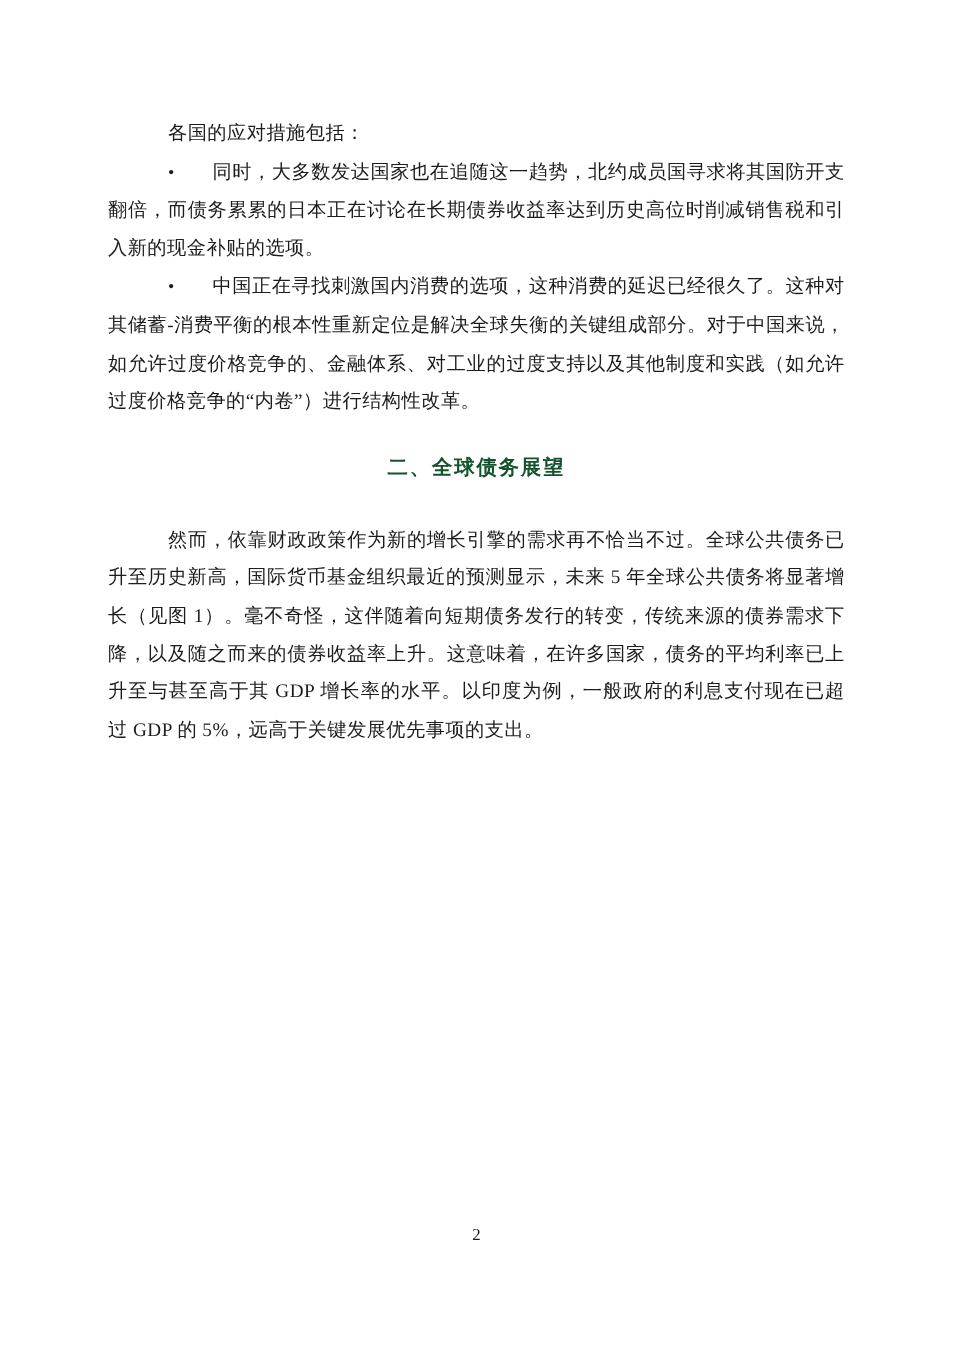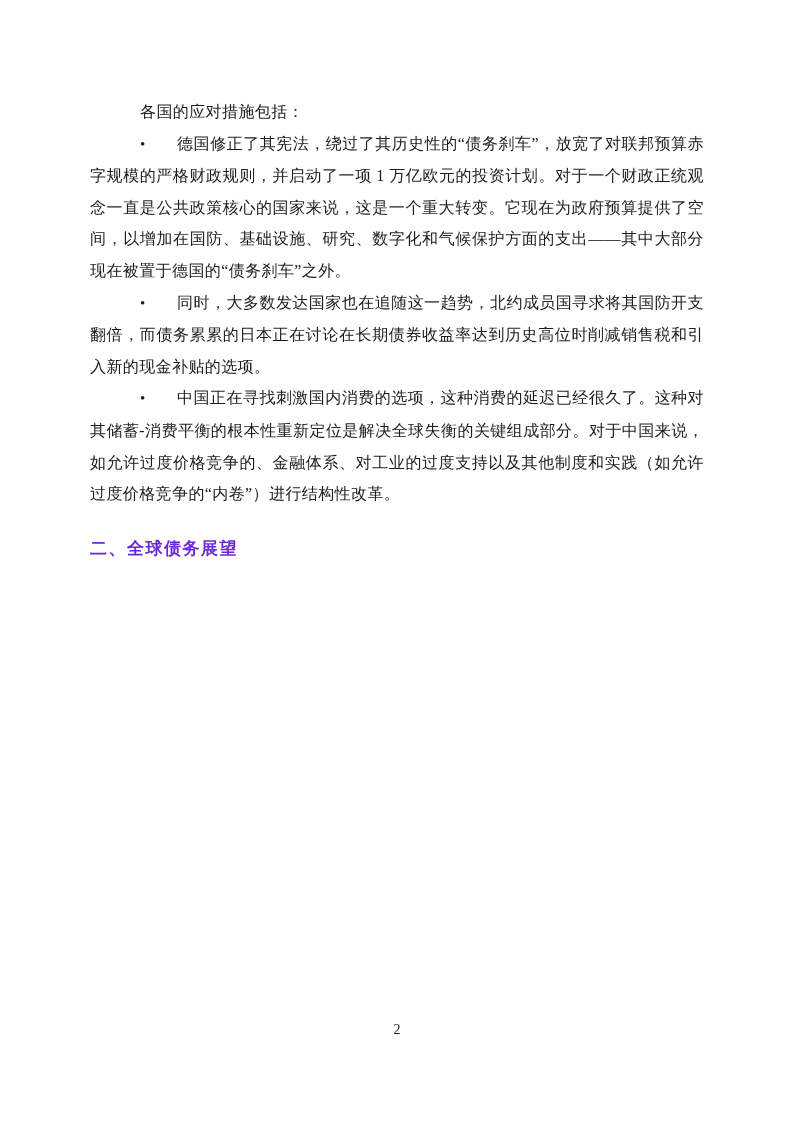--- a/index.html
+++ b/index.html
@@ -32,21 +32,22 @@
     display: inline-block;
     width: 37px;
     text-indent: 0;
     font-size: 15px;
   }
   .section-heading {
     font-family: "Liberation Sans", "DejaVu Sans", sans-serif;
     font-weight: bold;
     font-size: 17px;
     letter-spacing: 1.5px;
-    color: #6d28d9;
+    text-align: center;
+    color: #14532d;
     margin: 27px 0 33px 0;
     line-height: 24px;
   }
   .page-number {
     position: absolute;
     top: 1022px;
     left: 0;
     width: 794px;
     text-align: center;
     font-size: 14px;
@@ -54,25 +55,25 @@
   }
 </style>
 </head>
 <body>
 
 <div class="page">
   <div class="content">
 
     <p class="body-para indent-first">各国的应对措施包括：</p>
 
-    <p class="body-para indent-first bullet-para"><span class="bullet-dot">•</span><span>德国修正了其宪法，绕过了其历史性的“债务刹车”，放宽了对联邦预算赤字规模的严格财政规则，并启动了一项 1 万亿欧元的投资计划。对于一个财政正统观念一直是公共政策核心的国家来说，这是一个重大转变。它现在为政府预算提供了空间，以增加在国防、基础设施、研究、数字化和气候保护方面的支出——其中大部分现在被置于德国的“债务刹车”之外。</span></p>
 
     <p class="body-para indent-first bullet-para"><span class="bullet-dot">•</span><span>同时，大多数发达国家也在追随这一趋势，北约成员国寻求将其国防开支翻倍，而债务累累的日本正在讨论在长期债券收益率达到历史高位时削减销售税和引入新的现金补贴的选项。</span></p>
 
     <p class="body-para indent-first bullet-para"><span class="bullet-dot">•</span><span>中国正在寻找刺激国内消费的选项，这种消费的延迟已经很久了。这种对其储蓄-消费平衡的根本性重新定位是解决全球失衡的关键组成部分。对于中国来说，如允许过度价格竞争的、金融体系、对工业的过度支持以及其他制度和实践（如允许过度价格竞争的“内卷”）进行结构性改革。</span></p>
 
     <h2 class="section-heading">二、全球债务展望</h2>
 
+    <p class="body-para indent-first">然而，依靠财政政策作为新的增长引擎的需求再不恰当不过。全球公共债务已升至历史新高，国际货币基金组织最近的预测显示，未来 5 年全球公共债务将显著增长（见图 1）。毫不奇怪，这伴随着向短期债务发行的转变，传统来源的债券需求下降，以及随之而来的债券收益率上升。这意味着，在许多国家，债务的平均利率已上升至与甚至高于其 GDP 增长率的水平。以印度为例，一般政府的利息支付现在已超过 GDP 的 5%，远高于关键发展优先事项的支出。</p>
 
   </div>
 
   <div class="page-number">2</div>
 </div>
 
 </body></html>

